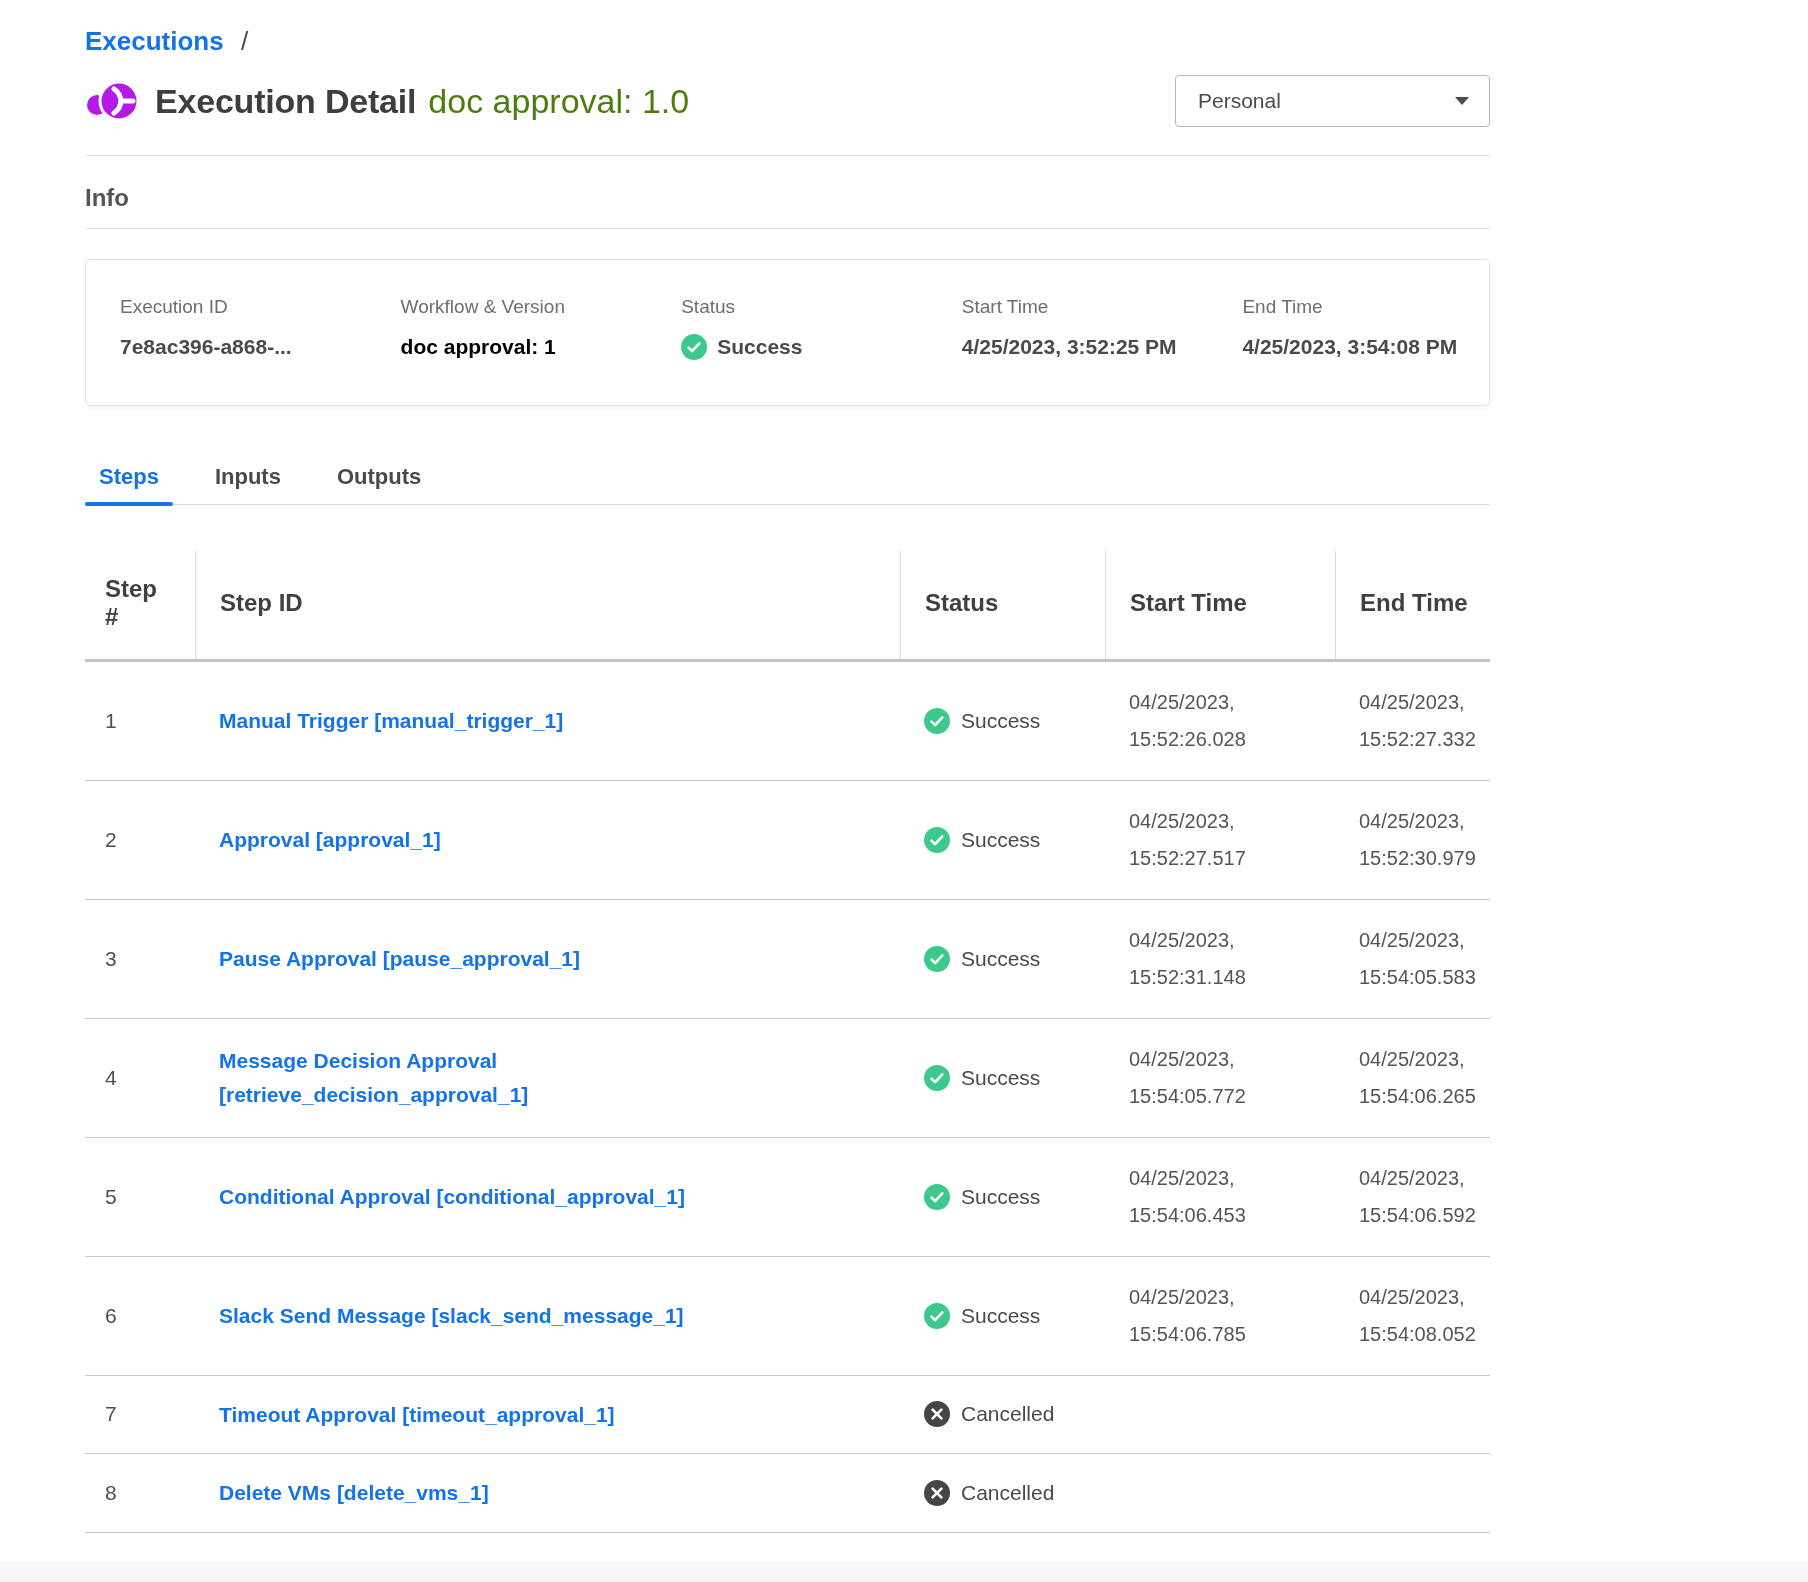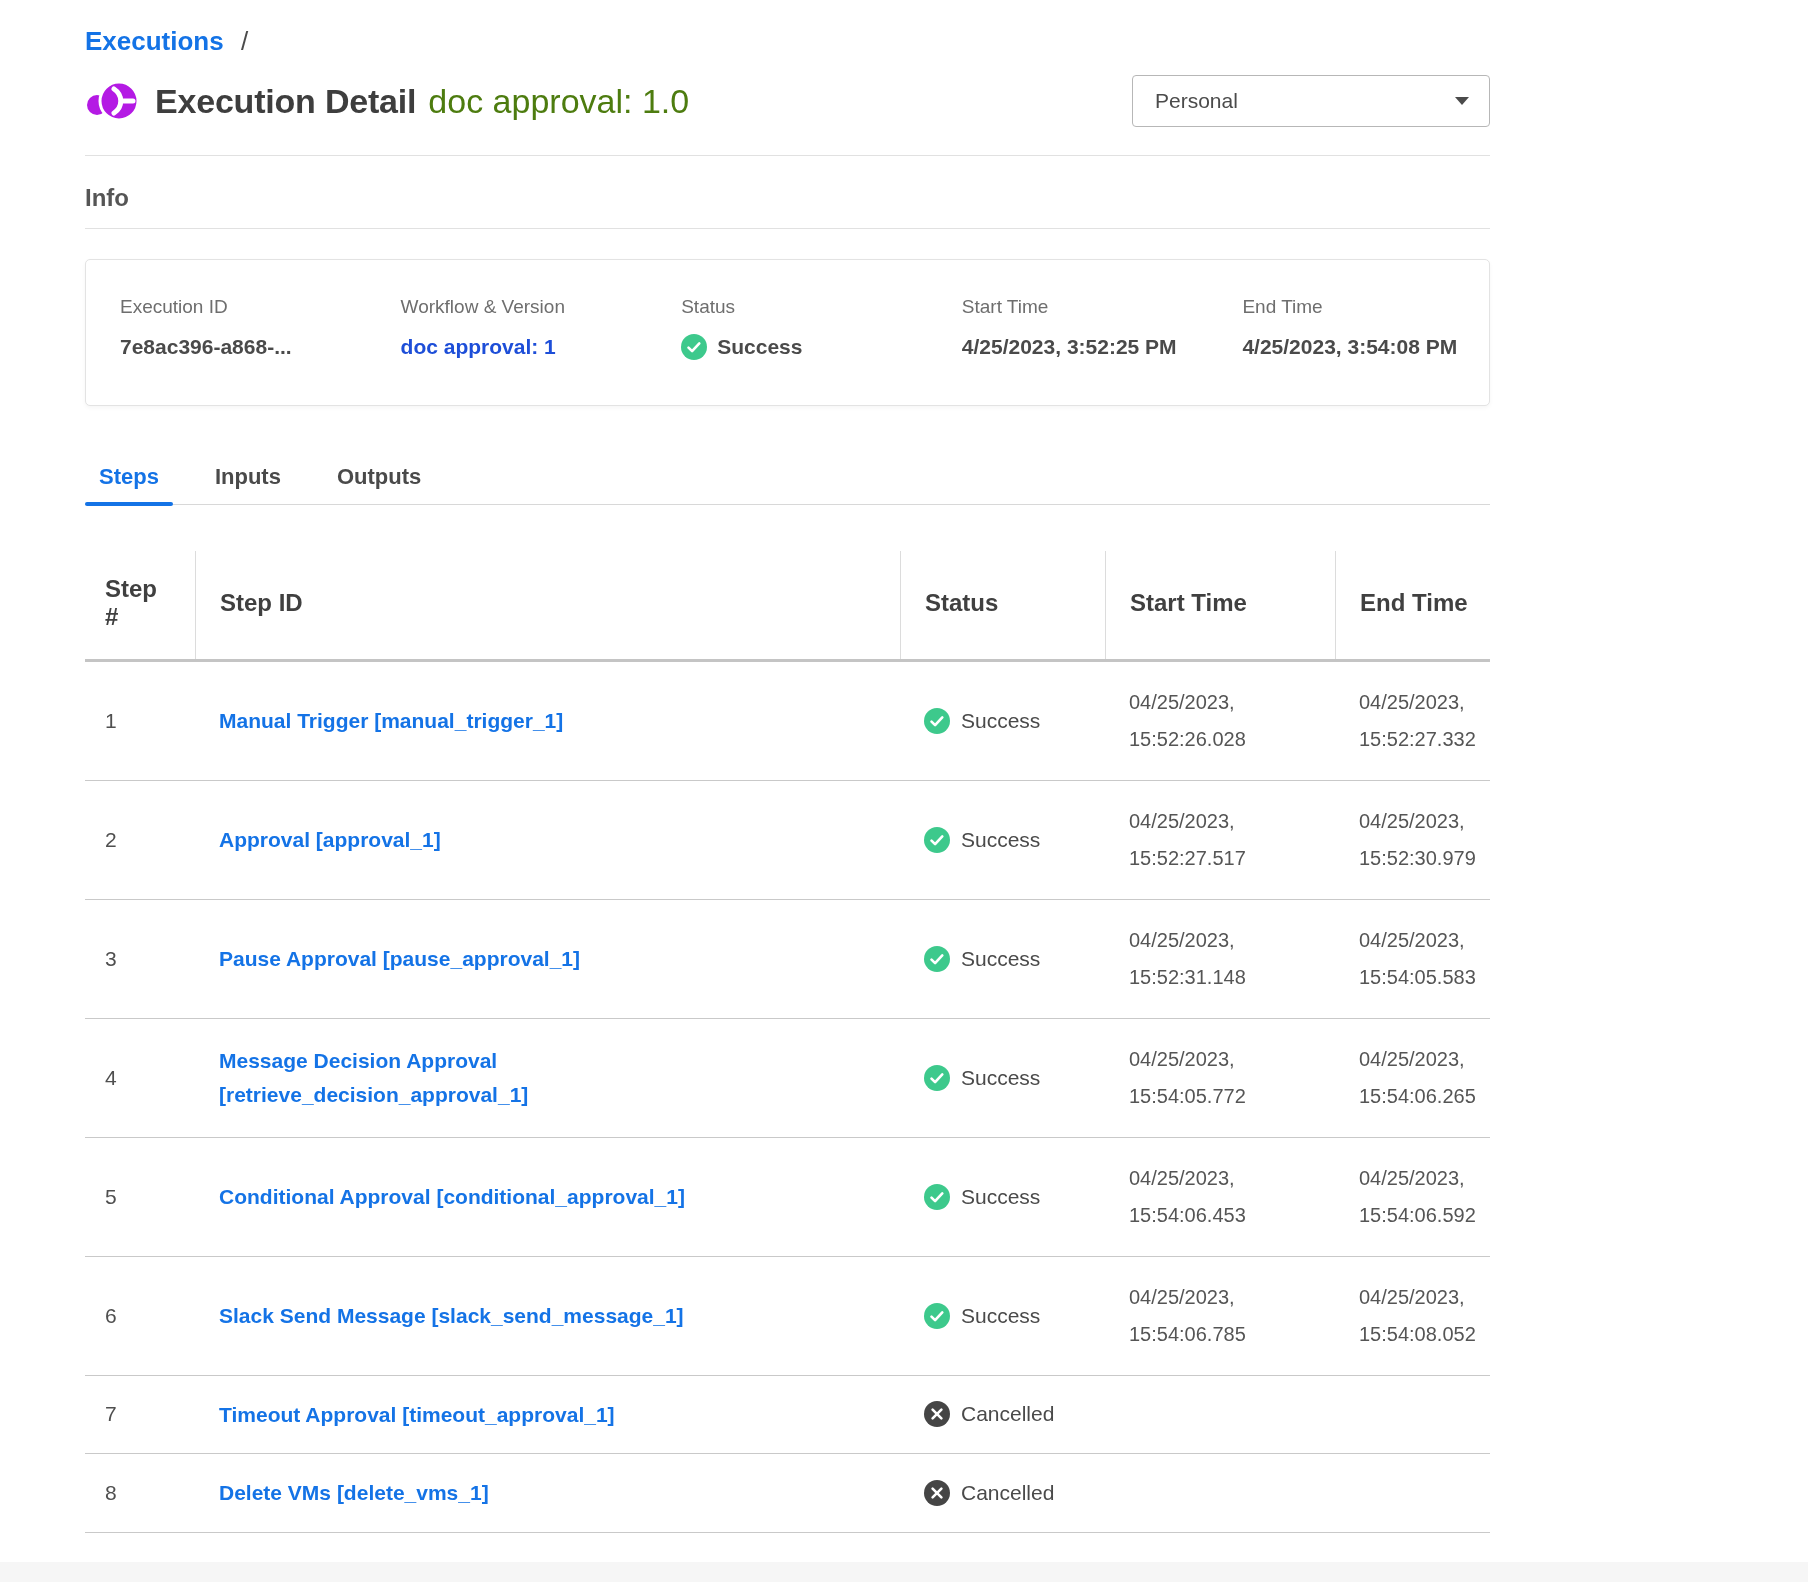--- a/index.html
+++ b/index.html
@@ -11,40 +11,40 @@
   .breadcrumb { padding-top:26px; font-size:26px; }
   .breadcrumb a { color:#1473e6; text-decoration:none; font-weight:600; cursor:pointer; }
   .breadcrumb .sep { color:#4b4b4b; margin-left:10px; font-weight:400; }
 
   
   .header-row { margin-top:18px; display:flex; align-items:center; justify-content:space-between; }
   .header-left { display:flex; align-items:center; }
   .brand-icon { width:56px; height:52px; margin-right:14px; flex:0 0 auto; }
   .page-title { font-size:34px; font-weight:700; color:#3e3e3e; letter-spacing:-0.2px; }
   .page-subtitle { font-size:34px; font-weight:400; color:#4d7c0f; margin-left:12px; }
-  .workspace-select { width:358px; height:52px; border:1px solid #b7b7b7; border-radius:4px;
+  .workspace-select { width:315px; height:52px; border:1px solid #b7b7b7; border-radius:4px;
     display:flex; align-items:center; justify-content:space-between; padding:0 20px 0 22px;
     font-size:21px; color:#4b4b4b; cursor:pointer; background:#fff; }
   .chevron-down { width:0; height:0; border-left:7px solid transparent; border-right:7px solid transparent;
     border-top:8px solid #4b4b4b; }
 
   .hr { border:none; border-top:1px solid #e1e1e1; }
   .hr1 { margin-top:28px; }
   .hr2 { margin-top:16px; }
 
   .info-heading { margin-top:28px; font-size:24px; font-weight:700; color:#555; }
 
   
   .info-card { margin-top:30px; border:1px solid #e3e3e3; border-radius:5px; background:#fff;
     box-shadow:0 2px 4px rgba(0,0,0,0.04); display:grid; grid-template-columns:repeat(5,1fr);
     padding:36px 0 40px 0; }
   .ifield { padding-left:34px; padding-right:24px; }
   .ilabel { font-size:19px; color:#6e6e6e; font-weight:400; }
   .ivalue { margin-top:12px; font-size:21px; color:#4a4a4a; font-weight:600; line-height:1.65; }
-  .ivalue a { color:#1d4ed8; text-decoration:none; cursor:pointer; }
+  .ivalue a { color:#000000; text-decoration:none; cursor:pointer; }
   .status-inline { display:flex; align-items:center; gap:10px; }
   .status-inline svg { flex:0 0 auto; }
 
   
   .tabs { margin-top:58px; display:flex; border-bottom:1px solid #d8d8d8; }
   .tab { font-size:22px; font-weight:600; color:#4a4a4a; padding:0 14px 14px 14px; margin-right:28px;
     cursor:pointer; position:relative; }
   .tab.active { color:#1473e6; }
   .tab.active::after { content:""; position:absolute; left:0; right:0; bottom:-2px; height:4px;
     background:#1473e6; border-radius:2px; }

